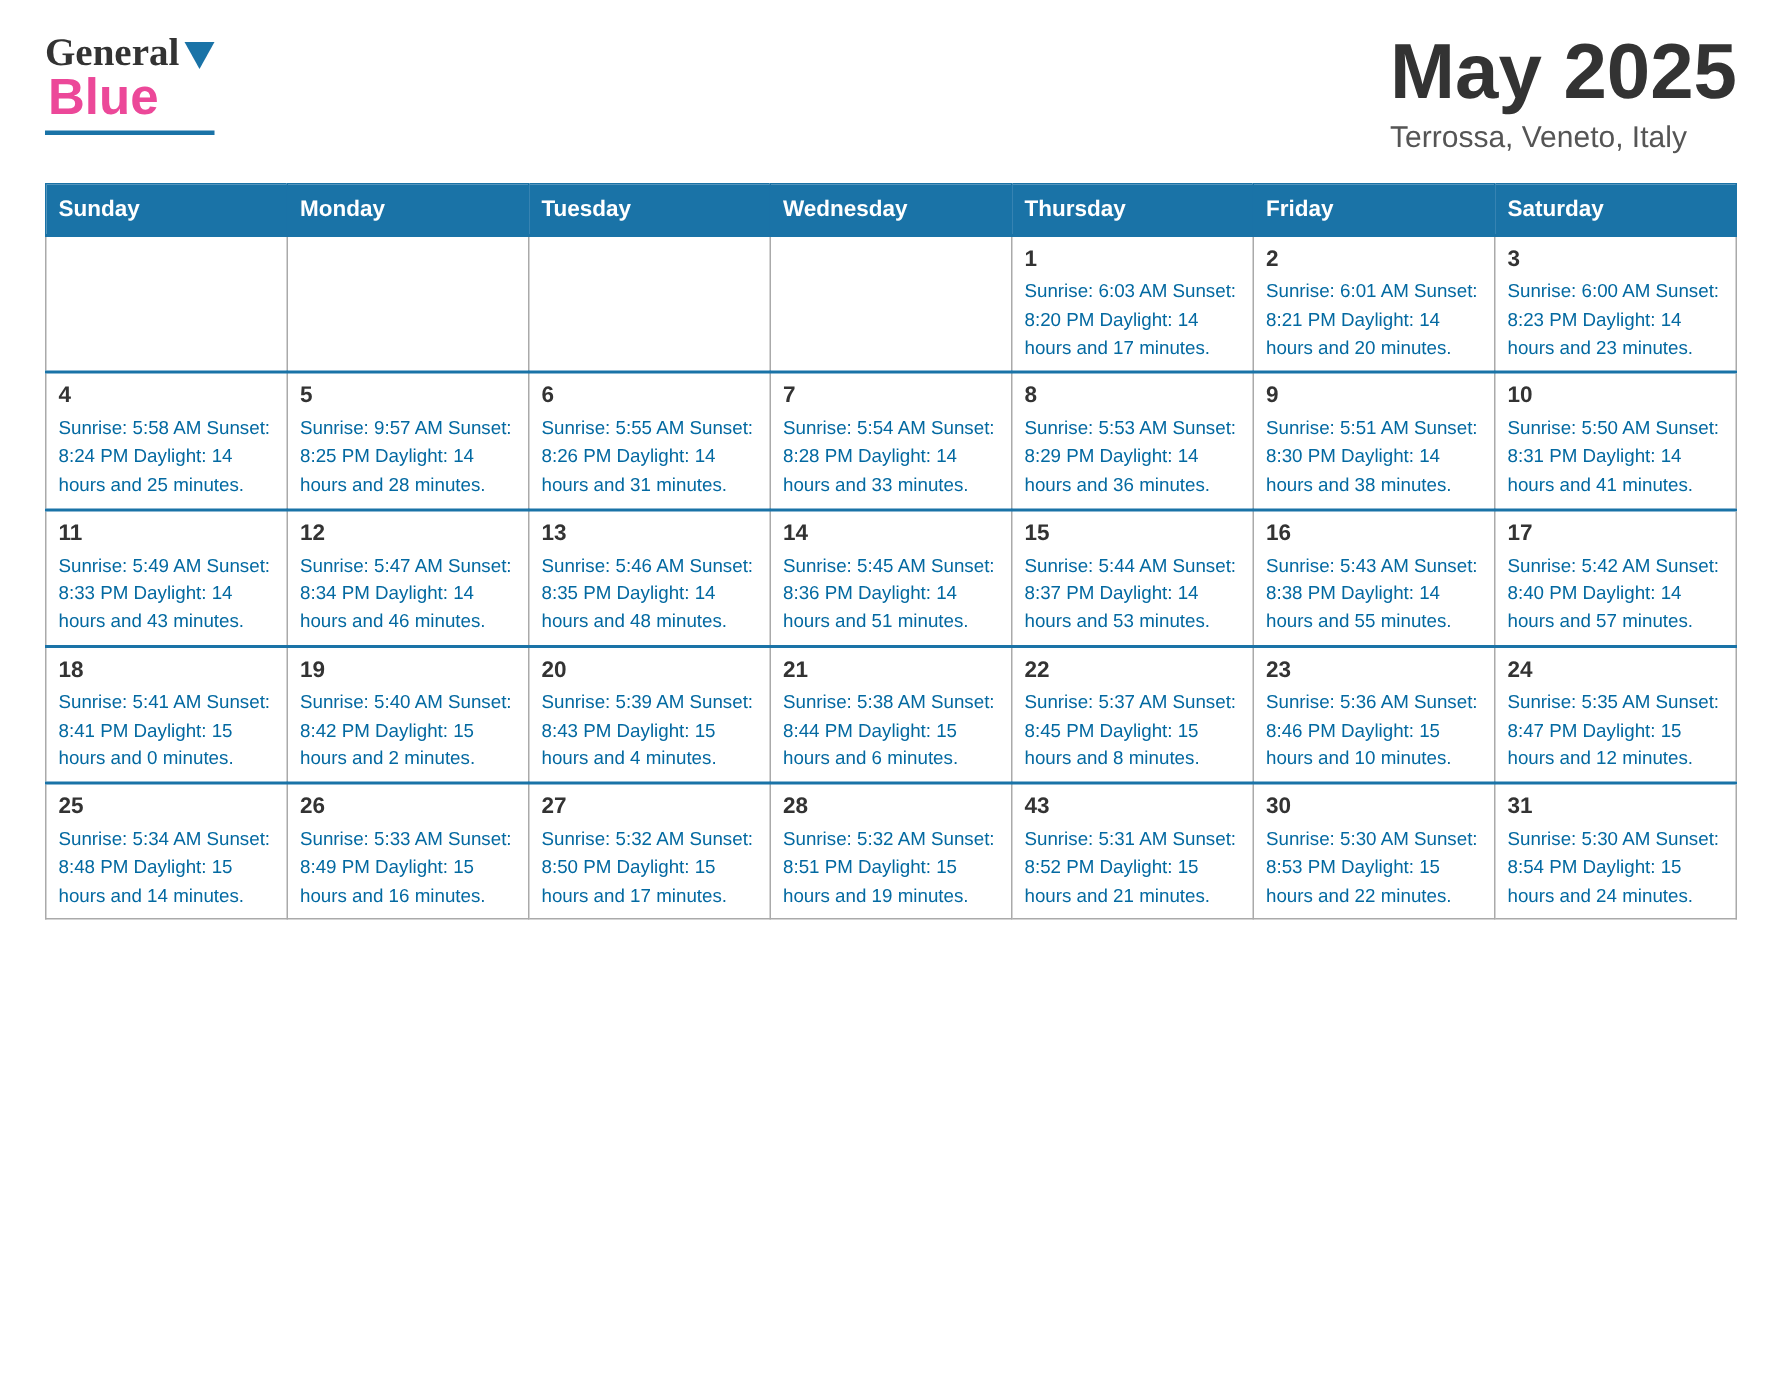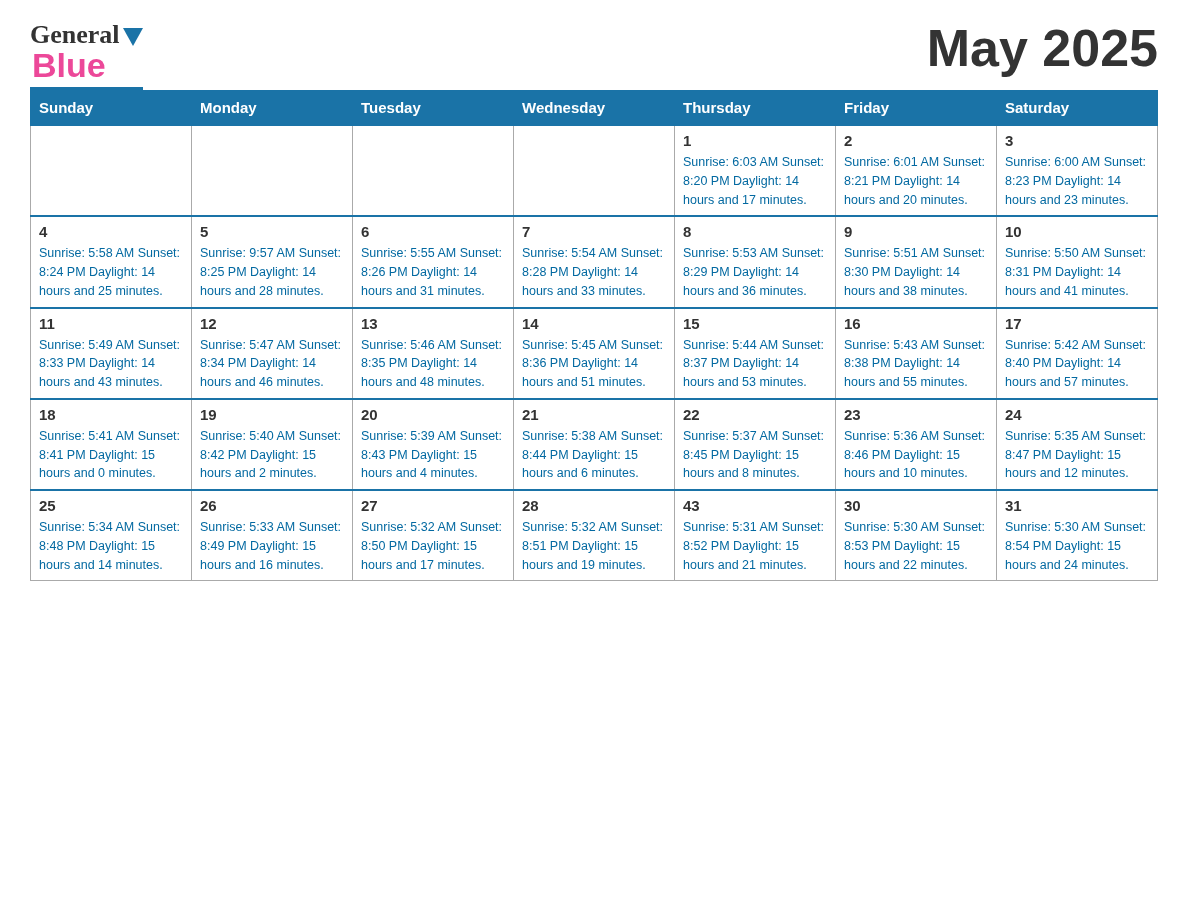--- a/index.html
+++ b/index.html
@@ -8,20 +8,21 @@
       background: #fff;
       color: #333;
       width: 1188px;
       min-height: 918px;
       padding: 20px 30px;
     }
     .header {
       display: flex;
       justify-content: space-between;
       align-items: flex-start;
+      margin-bottom: 18px;
       gap: 47px;
     }
     .logo {
       display: flex;
       flex-direction: column;
       align-items: flex-start;
     }
     .logo-top {
       display: flex;
       align-items: center;
@@ -114,20 +115,21 @@
       <span class="logo-text-general">General</span>
       <div class="logo-triangle"></div>
     </div>
     <div style="display:flex; align-items:center; margin-top:-4px;">
       <span style="font-size:34px; font-weight:bold; color:#ec4899; font-family:Liberation Sans, sans-serif; margin-left:2px;">Blue</span>
     </div>
     <div class="logo-underline"></div>
   </div>
   <div class="title-area">
     <div class="title-month">May 2025</div>
+    <div class="title-location">Terrossa, Veneto, Italy</div>
   </div>
 </div>
 
 <table class="calendar">
   <thead>
     <tr>
 
     <th>Sunday</th>
         <th>Monday</th>
         <th>Tuesday</th>

